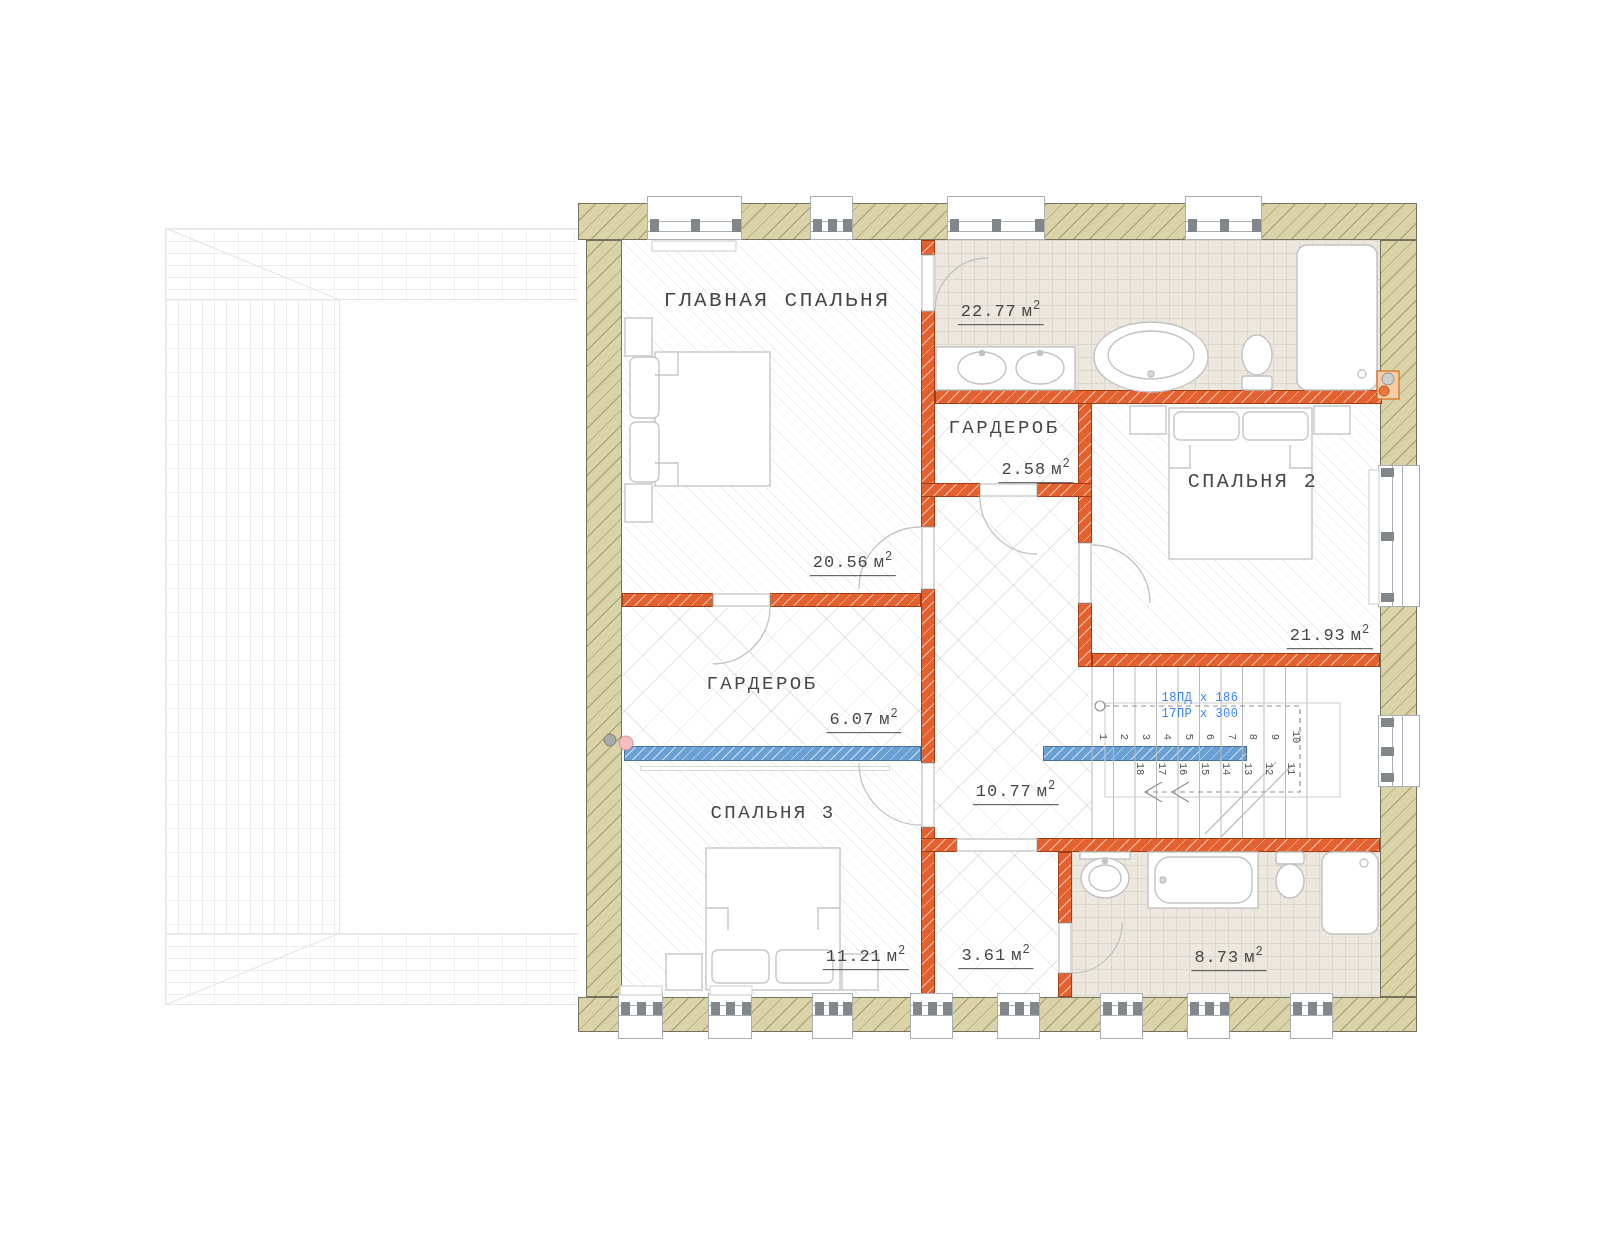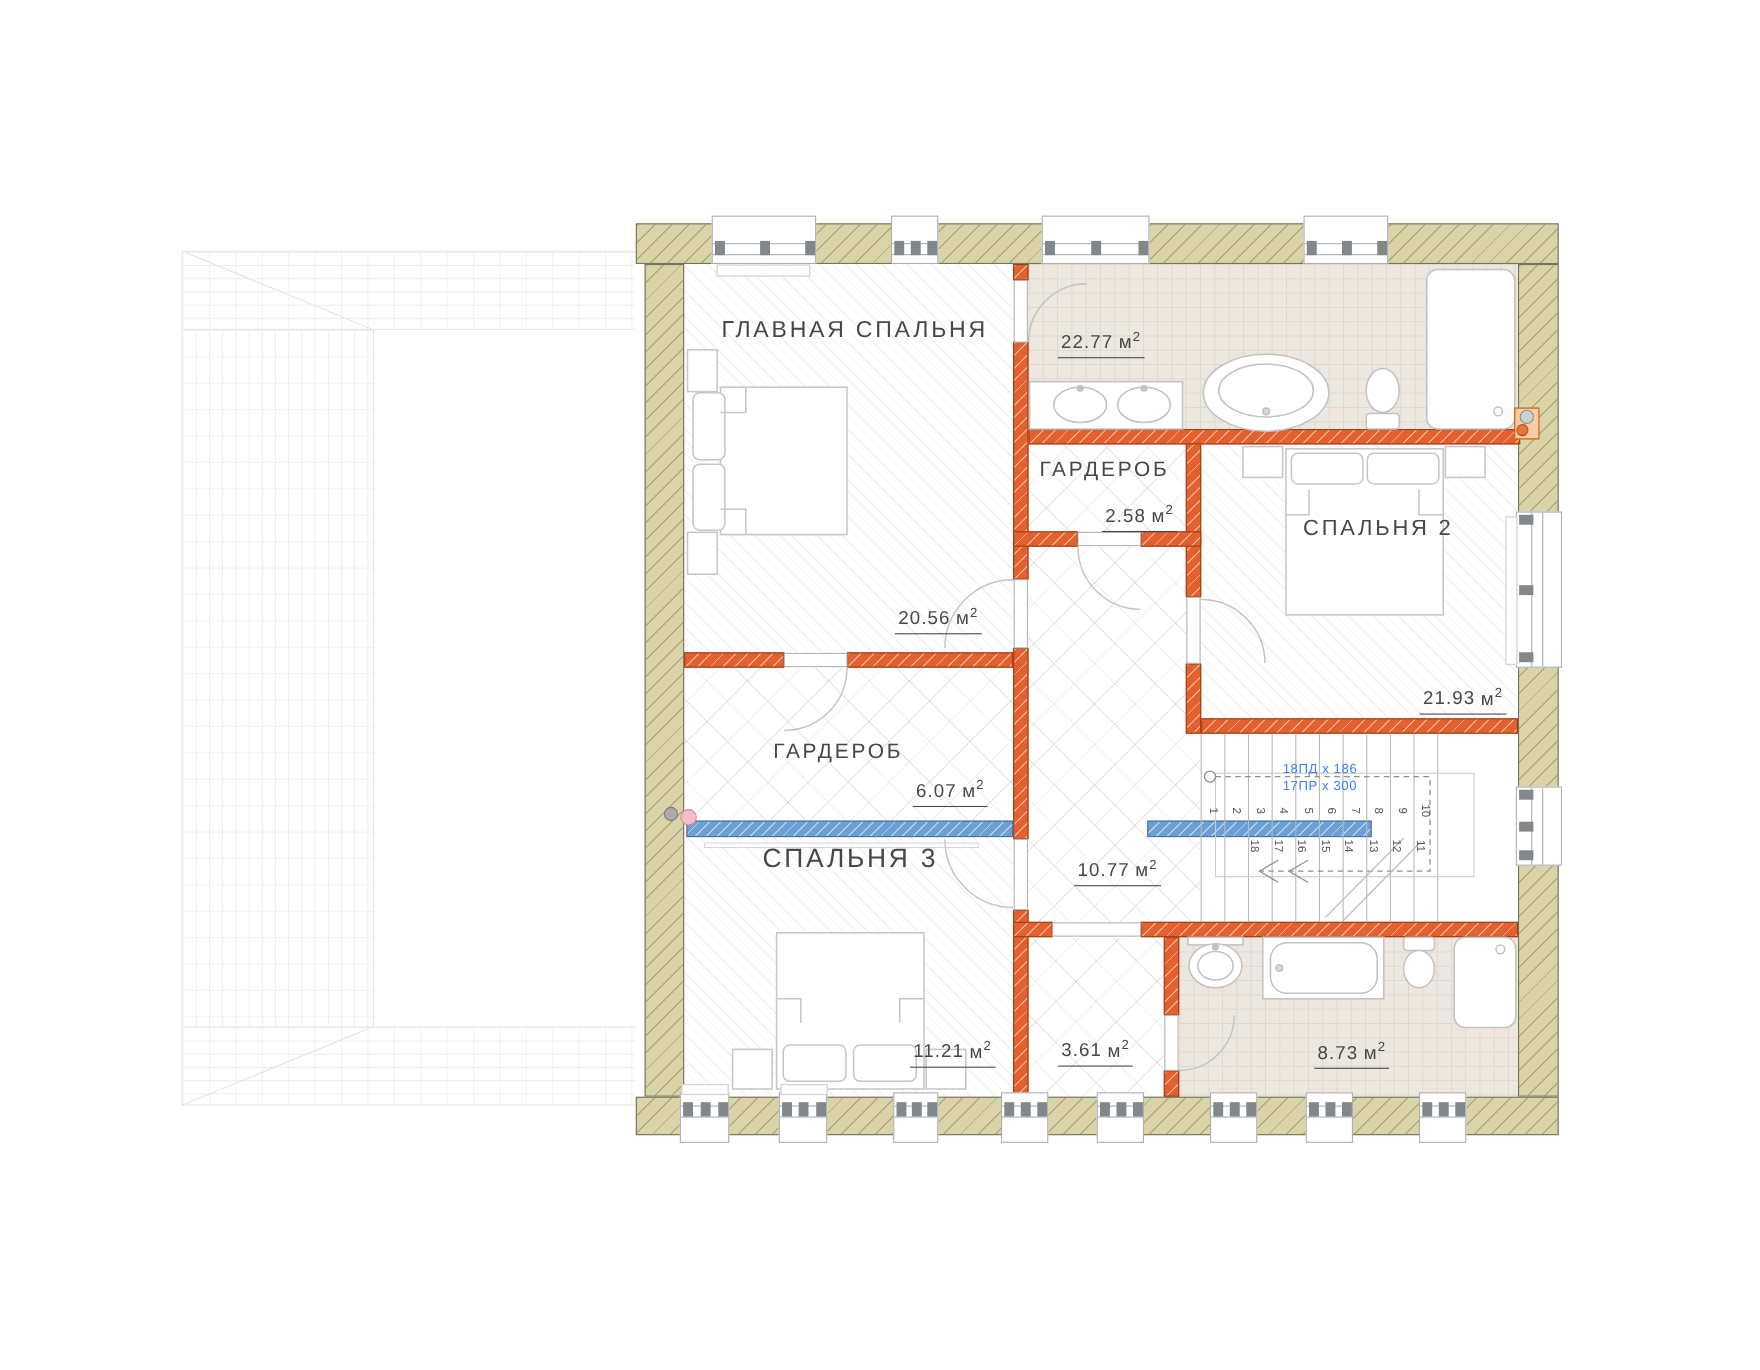--- a/index.html
+++ b/index.html
@@ -1,17 +1,17 @@
 <!DOCTYPE html>
 <html style="--c-ext: #d9d3a7; --c-int: #e2612e; --c-rail: #6aa0d4; --c-bath: #ece8e0;"><head>
 <meta charset="utf-8">
 <style>
   html,body{margin:0;padding:0;background:#ffffff;}
   .canvas{position:relative;width:1600px;height:1245px;background:#fff;overflow:hidden;
-          font-family:Liberation Sans, sans-serif;}
+          font-family:Liberation Mono, monospace;}
   .abs{position:absolute;box-sizing:border-box;}
   
   .wall-ext{background-color:var(--c-ext,#d9d3a7);
     background-image:repeating-linear-gradient(135deg, rgba(122,114,66,.42) 0 1.2px, transparent 1.2px 11px);
     border:1.4px solid #737360;}
   
   .wall-int{background-color:var(--c-int,#e2612e);
     background-image:repeating-linear-gradient(135deg, rgba(255,255,255,.45) 0 1.2px, transparent 1.2px 8px);
     border:1px solid #a23d12;}
   
@@ -325,21 +325,21 @@
     <g>
       <circle cx="610" cy="740" r="6" fill="#ababab" stroke="#7d7d7d" stroke-width="1"></circle>
       <circle cx="626" cy="743" r="7" fill="#f3bdc4" stroke="#d98a96" stroke-width="1"></circle>
     </g>
   </svg>
 
   <div class="room-name" style="left:777px;top:300px;font-size:21px;">ГЛАВНАЯ СПАЛЬНЯ</div>
   <div class="room-name" style="left:1004px;top:428px;font-size:19px;">ГАРДЕРОБ</div>
   <div class="room-name" style="left:1253px;top:481px;font-size:20px;">СПАЛЬНЯ 2</div>
   <div class="room-name" style="left:762px;top:684px;font-size:19px;">ГАРДЕРОБ</div>
-  <div class="room-name" style="left:773px;top:781px;font-size:24px;">СПАЛЬНЯ 3</div>
+  <div class="room-name" style="left:773px;top:813px;font-size:19px;">СПАЛЬНЯ 3</div>
 
   <div class="area-lbl" style="left:853px;top:563px;"><span>20.56</span><span class="u">м</span><sup>2</sup></div>
   <div class="area-lbl" style="left:1001px;top:312px;"><span>22.77</span><span class="u">м</span><sup>2</sup></div>
   <div class="area-lbl" style="left:1036px;top:470px;"><span>2.58</span><span class="u">м</span><sup>2</sup></div>
   <div class="area-lbl" style="left:1330px;top:636px;"><span>21.93</span><span class="u">м</span><sup>2</sup></div>
   <div class="area-lbl" style="left:864px;top:720px;"><span>6.07</span><span class="u">м</span><sup>2</sup></div>
   <div class="area-lbl" style="left:866px;top:957px;"><span>11.21</span><span class="u">м</span><sup>2</sup></div>
   <div class="area-lbl" style="left:1016px;top:792px;"><span>10.77</span><span class="u">м</span><sup>2</sup></div>
   <div class="area-lbl" style="left:996px;top:956px;"><span>3.61</span><span class="u">м</span><sup>2</sup></div>
   <div class="area-lbl" style="left:1229px;top:958px;"><span>8.73</span><span class="u">м</span><sup>2</sup></div>

